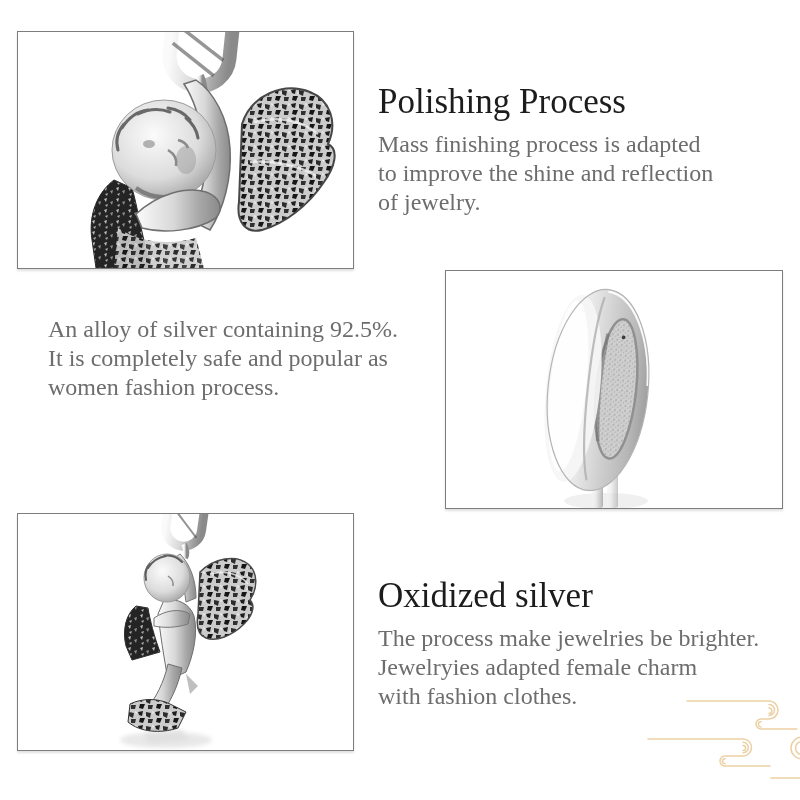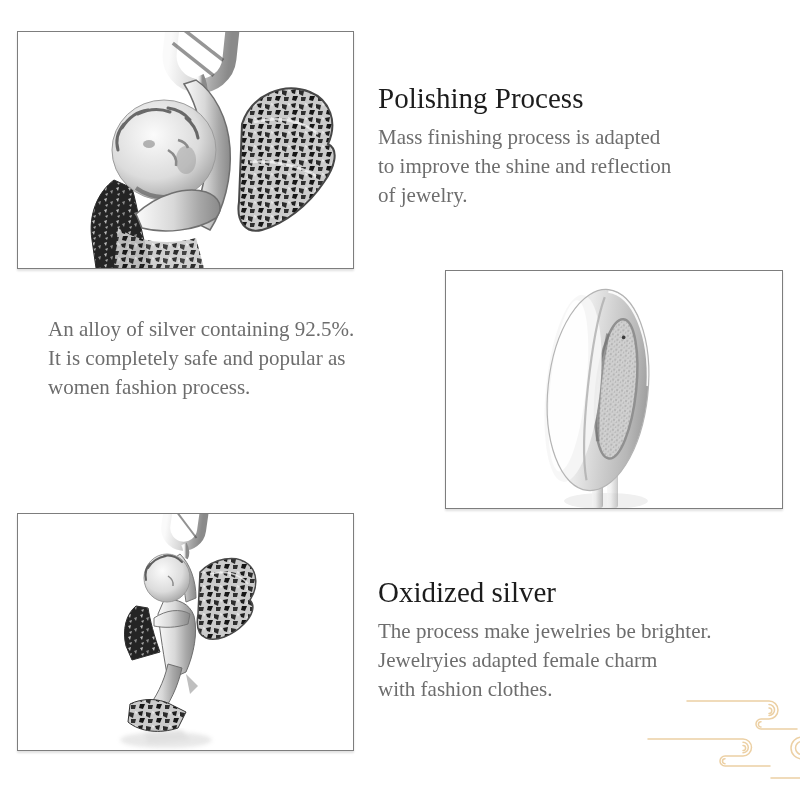--- a/index.html
+++ b/index.html
@@ -16,25 +16,25 @@
   }
   #photo-angel-closeup{left:17px;top:31px;width:335px;height:236px}
   #photo-bead{left:445px;top:270px;width:336px;height:237px}
   #photo-angel-full{left:17px;top:513px;width:335px;height:236px}
   .photo svg{display:block;width:100%;height:100%}
   .copy{position:absolute}
   #sec-polishing{left:378px;top:81px;width:412px}
   #sec-sterling{left:48px;top:315px;width:420px}
   #sec-oxidized{left:378px;top:575px;width:420px}
   .copy h2{
-    margin:0 0 7px 0;font-size:29px;font-weight:400;line-height:1.2;
+    margin:0 0 7px 0;font-size:35px;font-weight:400;line-height:1.2;
     color:var(--heading-text,#1c1c1c);
   }
   .copy .line{
-    font-size:21px;line-height:29px;
+    font-size:24px;line-height:29px;
     color:var(--body-text,#6d6d6d);
   }
   .ornament{position:absolute;left:620px;top:680px;width:180px;height:120px}
   .ornament .stroke{stroke:var(--ornament-gold,#ecd0a4)}
   .defs-svg{position:absolute;width:0;height:0}
 </style>
 </head>
 <body>
 
 <svg class="defs-svg" aria-hidden="true">

